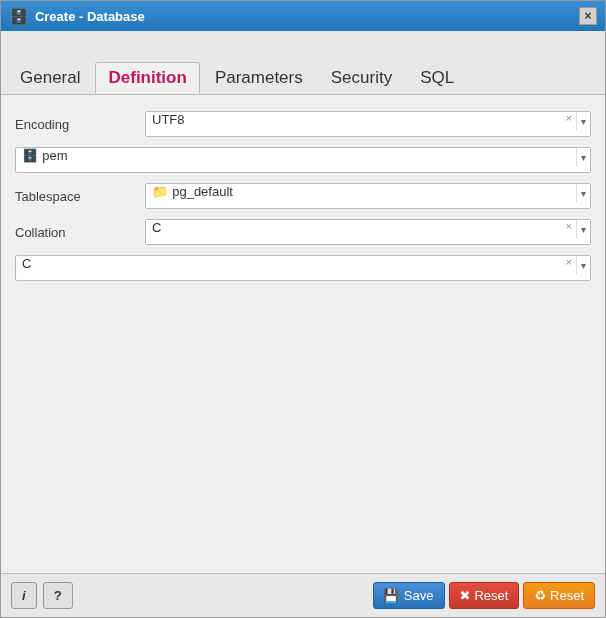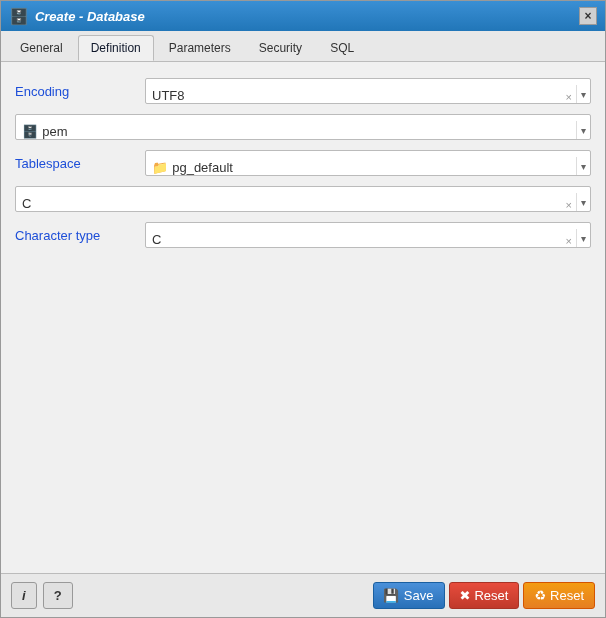--- a/index.html
+++ b/index.html
@@ -1,29 +1,29 @@
 <!DOCTYPE html>
 <html><head>
   <meta charset="utf-8">
   <style>
     * { box-sizing: border-box; margin: 0; padding: 0; }
     body { font-family: Arial, sans-serif; font-size: 13px; background: #ccc; display: flex; justify-content: center; align-items: center; width: 606px; height: 618px; }
     .window { width: 606px; height: 618px; background: #f0f0f0; border: 1px solid #999; display: flex; flex-direction: column; }
     .title-bar { background: linear-gradient(to bottom, #3a8fd4, #2176b8); color: white; display: flex; align-items: center; padding: 5px 8px; gap: 6px; min-height: 30px; }
     .title-bar-icon { font-size: 16px; }
-    .title-bar-text { font-size: 13px; font-weight: bold; flex: 1; font-style: italic; }
+    .title-bar-text { font-size: 13px; font-weight: bold; flex: 1; }
     .title-bar-close { width: 18px; height: 18px; background: #d0d0d0; border: 1px solid #999; color: #333; cursor: pointer; display: flex; align-items: center; justify-content: center; font-size: 12px; font-weight: bold; }
     .tab-bar { background: #e8e8e8; border-bottom: 1px solid #bbb; display: flex; padding: 0 6px; padding-top: 4px; gap: 2px; }
-    .tab { padding: 5px 12px; cursor: pointer; font-size: 12px; border: 1px solid transparent; border-bottom: none; background: transparent; color: #333; border-radius: 3px 3px 0 0; }
-    .tab.active { background: #f0f0f0; border-color: #bbb; border-bottom: 1px solid #f0f0f0; color: #0f172a; font-weight: normal; }
+    .tab { padding: 5px 12px; cursor: pointer; font-size: 17px; border: 1px solid transparent; border-bottom: none; background: transparent; color: #333; border-radius: 3px 3px 0 0; margin-top: 27px; }
+    .tab.active { background: #f0f0f0; border-color: #bbb; border-bottom: 1px solid #f0f0f0; color: #be185d; font-weight: bold; }
     .content { flex: 1; padding: 16px 14px; background: #f0f0f0; overflow-y: auto; }
     .form-row { display: flex; align-items: center; margin-bottom: 10px; }
-    .form-label { width: 130px; font-size: 13px; color: #1d4ed8; flex-shrink: 0; }
+    .form-label { width: 130px; font-size: 13px; color: #404040; flex-shrink: 0; }
     .form-control { flex: 1; }
-    .select-wrapper { position: relative; display: flex; align-items: flex-end; background: white; border: 1px solid #bbb; border-radius: 2px; height: 26px; padding: 16px 4px 0 6px; }
+    .select-wrapper { position: relative; display: flex; align-items: flex-start; background: white; border: 1px solid #bbb; border-radius: 2px; height: 26px; padding: 0 4px 0 6px; }
     .select-wrapper .value { flex: 1; font-size: 13px; color: #333; display: flex; align-items: center; gap: 4px; }
     .select-wrapper .clear-btn { font-size: 11px; color: #999; cursor: pointer; padding: 0 2px; }
     .select-wrapper .arrow { font-size: 10px; color: #666; cursor: pointer; border-left: 1px solid #ddd; padding-left: 4px; margin-left: 2px; height: 18px; display: flex; align-items: center; }
     .input-field { width: 100%; background: white; border: 1px solid #bbb; border-radius: 2px; height: 26px; padding: 0 6px; font-size: 13px; color: #333; }
     .footer { border-top: 1px solid #bbb; background: #e8e8e8; padding: 8px 10px; display: flex; align-items: center; gap: 6px; }
     .footer-left { display: flex; gap: 6px; flex: 1; }
     .footer-btn { padding: 5px 10px; border: 1px solid #999; border-radius: 3px; cursor: pointer; font-size: 13px; display: flex; align-items: center; gap: 4px; font-weight: normal; }
     .btn-info { background: #e0e0e0; color: #333; font-style: italic; font-weight: bold; }
     .btn-help { background: #e0e0e0; color: #333; font-weight: bold; }
     .footer-right { display: flex; gap: 4px; }
@@ -82,31 +82,31 @@
           <span class="value">
             <span style="font-size:13px; color:#5a7ab5;">📁</span>
             <span>pg_default</span>
           </span>
           <span class="arrow">▾</span>
         </div>
       </div>
     </div>
 
     <div class="form-row">
+      <div class="form-label">Collation</div>
       <div class="form-control">
         <div class="select-wrapper">
           <span class="value">C</span>
           <span class="clear-btn">×</span>
           <span class="arrow">▾</span>
         </div>
       </div>
     </div>
 
     <div class="form-row">
-      <div class="form-label">Character type</div>
       <div class="form-control">
         <div class="select-wrapper">
           <span class="value">C</span>
           <span class="clear-btn">×</span>
           <span class="arrow">▾</span>
         </div>
       </div>
     </div>
 
   </div>

